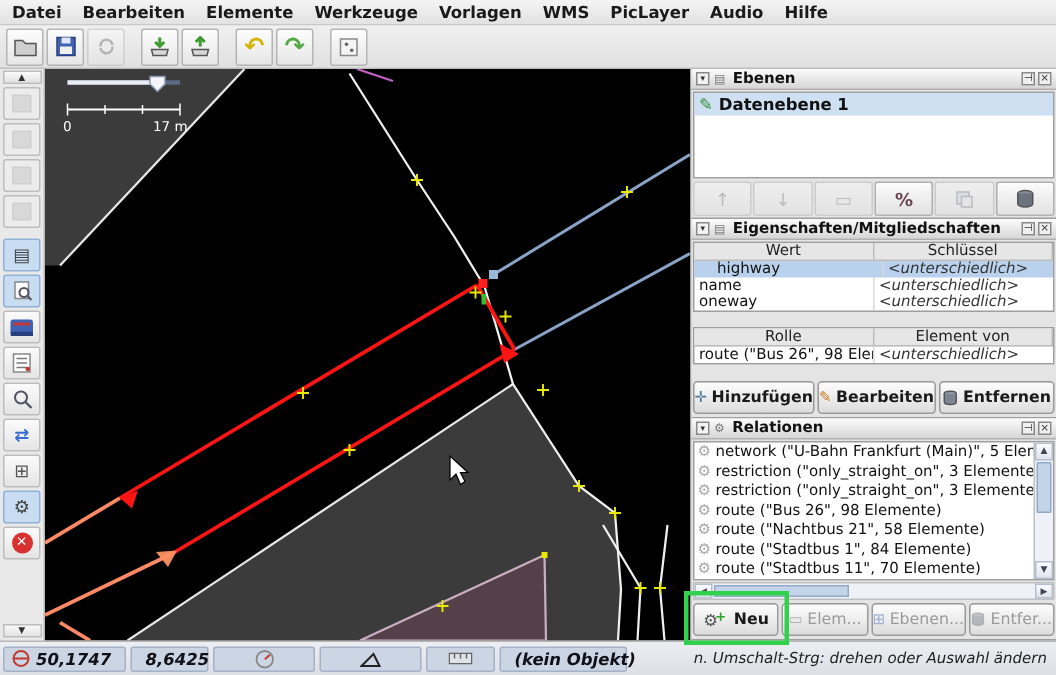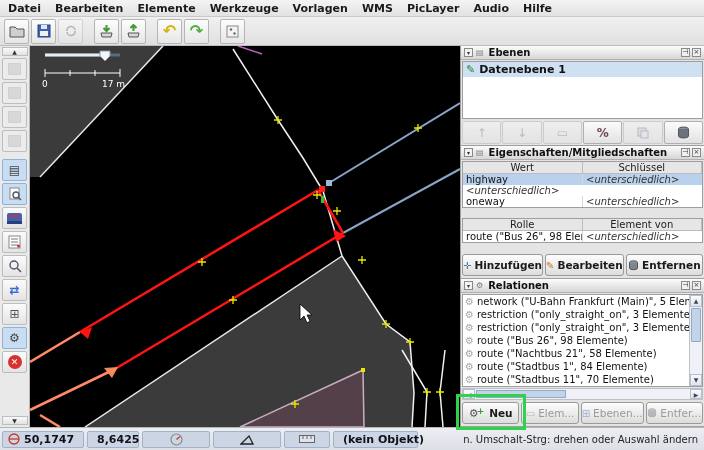--- a/index.html
+++ b/index.html
@@ -50,21 +50,21 @@
 
   .btn-row { display:flex; flex:0 0 auto; padding:1px; gap:1px; }
   .sq-btn { flex:1; height:23px; border:1px solid #b0b0b0; border-radius:2px; background:linear-gradient(#fbfbfb,#e2e2e2); display:flex; align-items:center; justify-content:center; font-size:12px; color:#8a8a8a; }
   .sq-btn.dim { opacity:.45; }
   .pct { font-weight:bold; color:#6d4452; font-size:12px; }
 
   
   .tbl { margin:1px; border:1px solid #9e9e9e; background:#fff; font-size:10px; }
   .tr { display:flex; height:11px; line-height:11px; }
   .tr.hdr { background:#e6e6e6; border-bottom:1px solid #bcbcbc; font-weight:normal; color:#222; height:12px; line-height:12px; }
-  .tr.selrow { background:#b9d1ec; }
+  .tr.selrow { background:#b9d1ec;padding-left:12px; }
   .td { flex:1; padding:0 3px; white-space:nowrap; overflow:hidden; border-right:1px solid #d8d8d8; }
   .td:last-child { border-right:none; }
   .tr.hdr .td { text-align:center; border-right:1px solid #bcbcbc; }
   .ital { font-style:italic; color:#333; }
   .props-gap { height:8px; }
   .props-fill { flex:1; background:#e4e4e4; }
 
   .cmd-row { display:flex; padding:2px 1px; gap:2px; flex:0 0 auto; }
   .cmd-btn { flex:1; height:22px; border:1px solid #9a9a9a; border-radius:3px; background:linear-gradient(#fdfdfd,#dcdcdc); display:flex; align-items:center; justify-content:center; gap:3px; font-size:10.5px; font-weight:bold; color:#1a1a1a; white-space:nowrap; }
   .cmd-btn.dis { color:#9a9a9a; font-weight:normal; }
@@ -76,21 +76,21 @@
   .rel-row { height:13px; display:flex; align-items:center; gap:3px; padding:0 2px; font-size:10px; white-space:nowrap; }
   .rel-ic { color:#a8a8a8; font-size:10px; }
   .vscroll { width:13px; background:#eef2f8; border-left:1px solid #c0c0c0; display:flex; flex-direction:column; }
   .scr-btn { height:12px; border:1px solid #b5bfd0; background:linear-gradient(#fafbfd,#dfe5ee); font-size:6px; text-align:center; line-height:10px; color:#445; }
   .vthumb { height:34px; margin:1px; background:#c3d3e8; border:1px solid #93a9c8; border-radius:1px; }
   .hscroll { height:12px; margin:0 1px; background:#eef2f8; border:1px solid #c0c0c0; display:flex; flex:0 0 auto; }
   .hthumb { width:90px; margin:1px; background:#c3d3e8; border:1px solid #93a9c8; }
   .hs-fill { flex:1; }
 
   
-  .statusbar { position:absolute; left:0; top:427px; width:704px; height:23px; background:linear-gradient(#eceef2,#dcdfe6); border-top:1px solid #b5b5b5; display:flex; align-items:center; padding:0 2px; gap:3px; }
+  .statusbar { position:absolute; left:0; top:427px; width:704px; height:23px; background:linear-gradient(#eceef2,#dcdfe6); border-top:1px solid #b5b5b5; display:flex; align-items:center; padding:0 2px; gap:3px;font-style:italic; }
   .st-box { height:17px; background:#ccd5e4; border:1px solid #a3b2c9; border-radius:2px; display:flex; align-items:center; gap:4px; padding:0 5px; font-size:11px; font-weight:bold; color:#101018; white-space:nowrap; }
   .st-hint { flex:1; text-align:right; font-size:10px; color:#222; padding-right:4px; white-space:nowrap; overflow:hidden; }
 
   
   .annot { position:absolute; left:456px; top:394px; width:70px; height:36px; border:3px solid #2fd24a; z-index:50; pointer-events:none; }
 </style>
 </head>
 <body>
 
 <div class="menubar">
@@ -345,20 +345,21 @@
     <div class="tbl">
       <div class="tr hdr">
         <div class="td">Wert</div>
         <div class="td">Schlüssel</div>
       </div>
       <div class="tr selrow">
         <div class="td">highway</div>
         <div class="td ital">&lt;unterschiedlich&gt;</div>
       </div>
       <div class="tr">
+        <div class="td">name</div>
         <div class="td ital">&lt;unterschiedlich&gt;</div>
       </div>
       <div class="tr">
         <div class="td">oneway</div>
         <div class="td ital">&lt;unterschiedlich&gt;</div>
       </div>
     </div>
     <div class="props-gap"></div>
     <div class="tbl">
       <div class="tr hdr">

